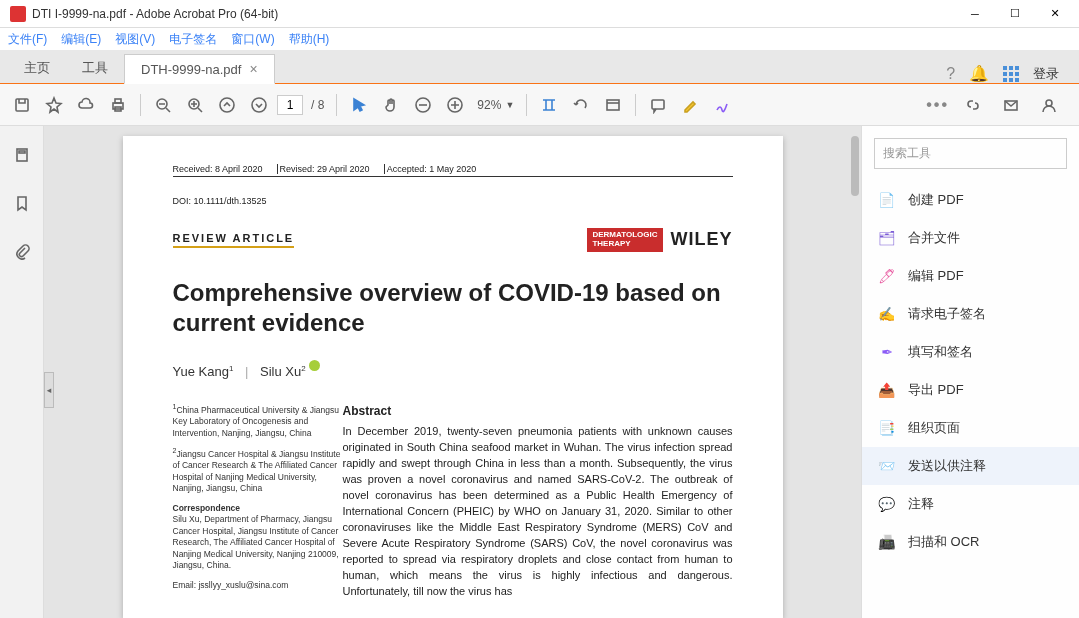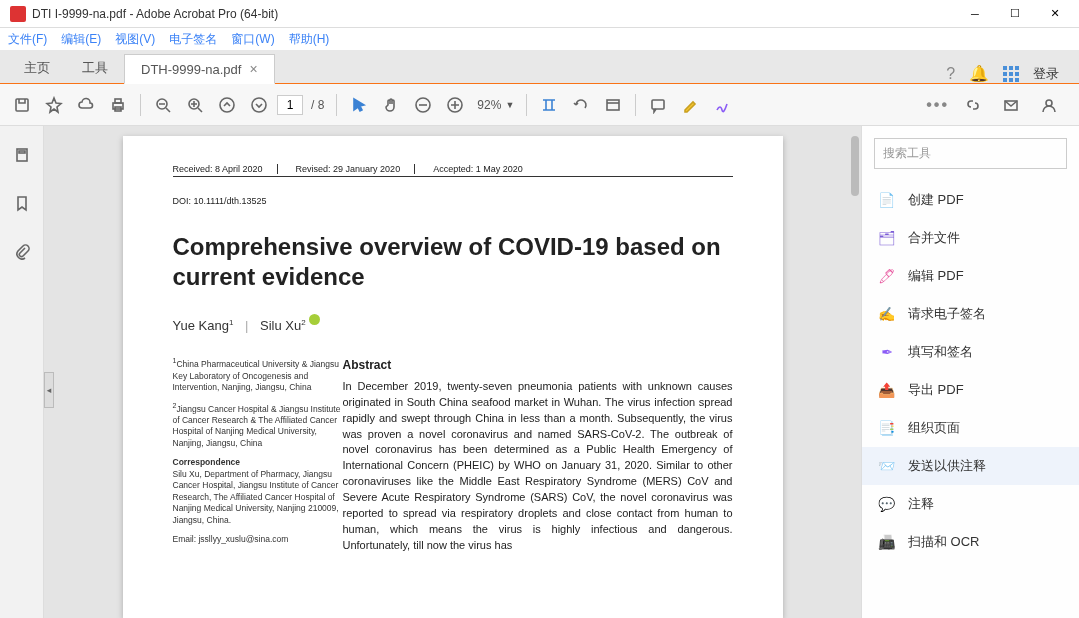--- a/index.html
+++ b/index.html
@@ -22,21 +22,21 @@
 .tool-ico { width: 28px; height: 28px; display: flex; align-items: center; justify-content: center; color: #666; }
 .tool-sep { width: 1px; height: 22px; background: #ccc; margin: 0 4px; }
 .page-input { width: 26px; height: 20px; border: 1px solid #ccc; text-align: center; font-size: 12px; }
 .page-total { font-size: 12px; color: #555; padding: 0 4px; }
 .zoom-val { font-size: 12px; color: #555; padding: 0 4px; display:flex; align-items:center; gap:4px;}
 .toolbar-right { margin-left: auto; display: flex; align-items: center; gap: 10px; padding-right: 8px; }
 .content { flex: 1; display: flex; overflow: hidden; }
 .leftbar { width: 44px; background: #f2f2f2; border-right: 1px solid #ddd; display: flex; flex-direction: column; align-items: center; padding-top: 20px; gap: 26px; color: #666; }
 .doc-area { flex: 1; background: #e4e4e4; display: flex; justify-content: center; position: relative; overflow: hidden; }
 .paper { margin-top: 10px; width: 660px; background: #fff; box-shadow: 0 2px 6px rgba(0,0,0,.25); padding: 28px 50px; font-family: Georgia, "Times New Roman", serif; color: #222; overflow: hidden; }
-.meta-row { display: flex; gap: 18px; font-size: 9px; border-bottom: 1px solid #333; padding-bottom: 2px; }
+.meta-row { display: flex; gap: 2px; font-size: 9px; border-bottom: 1px solid #333; padding-bottom: 2px; }
 .meta-row span { border-right: 1px solid #333; padding-right: 14px; }
 .meta-row span:last-child { border-right: none; }
 .doi { font-size: 9px; margin-top: 19px; }
 .headrow { display: flex; justify-content: space-between; align-items: center; margin-top: 22px; }
 .rev-art { font-size: 11px; font-weight: bold; letter-spacing: 2px; border-bottom: 2px solid #d4a017; padding-bottom: 2px; }
 .brand { display: flex; align-items: center; gap: 8px; }
 .derm { background: #c92d2d; color: #fff; font-size: 8px; padding: 3px 5px; line-height: 1.1; font-weight: bold; }
 .wiley { font-size: 18px; font-weight: bold; letter-spacing: 1px; }
 .ptitle { font-size: 24px; font-weight: bold; margin-top: 26px; line-height: 1.25; }
 .authors { font-size: 13px; margin-top: 22px; color: #333; }
@@ -255,24 +255,31 @@
     <div><svg>
           <path d="M12 6l-5 5a2 2 0 003 3l5-5a3 3 0 00-5-5l-5 5a5 5 0 007 7"></path>
         </svg></div>
   </div>
 
   <div class="doc-area">
     <div class="collapse-handle">◂</div>
     <div class="paper">
       <div class="meta-row">
         <span>Received: 8 April 2020</span>
-        <span>Revised: 29 January 2020</span>
+        <span>Revised: 29 April 2020</span>
         <span>Accepted: 1 May 2020</span>
       </div>
       <div class="doi">DOI: 10.1111/dth.13525</div>
+      <div class="headrow">
+        <div class="rev-art">REVIEW ARTICLE</div>
+        <div class="brand">
+          <div class="derm">DERMATOLOGIC<br>THERAPY</div>
+          <div class="wiley">WILEY</div>
+        </div>
+      </div>
       <div class="ptitle">Comprehensive overview of COVID-19 based on current evidence</div>
       <div class="authors">
         <span>Yue Kang</span><span class="sup">1</span>
         <span class="sep">|</span>
         <span>Silu Xu</span><span class="sup">2</span>
         <span class="orcid"></span>
       </div>
       <div class="body-cols">
         <div class="affil-col">
           <p><sup>1</sup><span>China Pharmaceutical University &amp; Jiangsu Key Laboratory of Oncogenesis and Intervention, Nanjing, Jiangsu, China</span></p>

